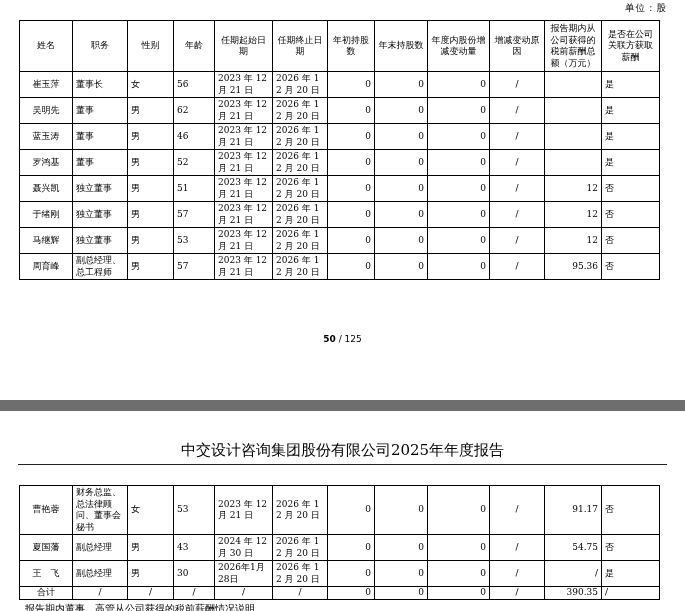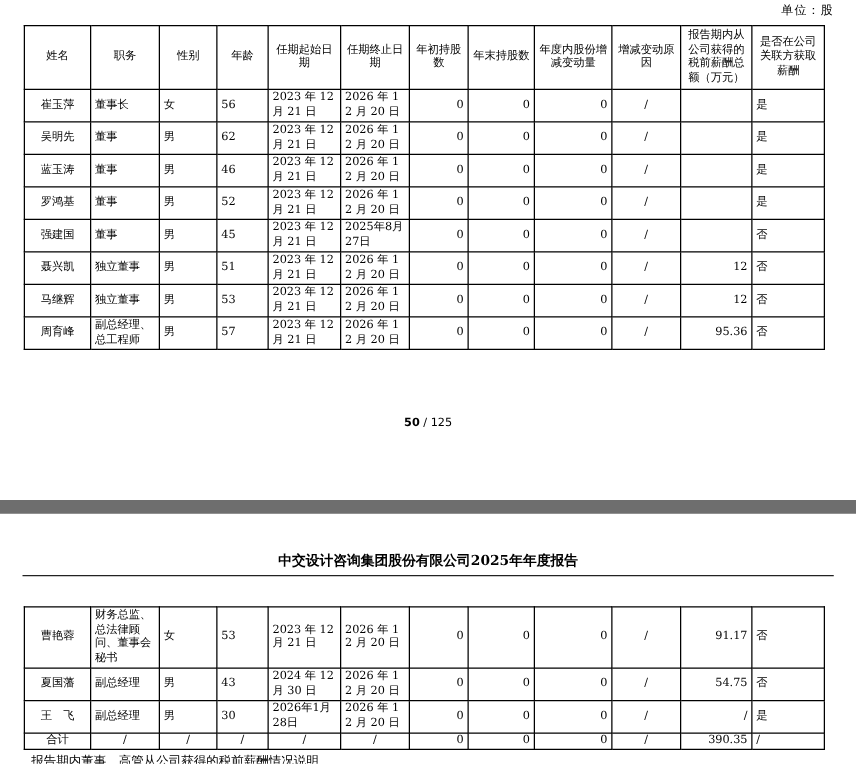--- a/index.html
+++ b/index.html
@@ -40,21 +40,21 @@
   .page-number{
     position:absolute;top:334px;left:0;width:685px;text-align:center;
     font-size:9px;font-family:"DejaVu Sans","Liberation Sans",sans-serif;
   }
   .page-number .pn-current{font-weight:bold;}
   .page-divider{
     position:absolute;top:400px;left:0;width:685px;height:11px;background:#6e6e6e;
   }
   .page2-header{
     position:absolute;top:441px;left:18px;width:649px;text-align:center;
-    font-size:11px;padding-bottom:4px;border-bottom:1.5px solid #222;font-weight:bold;
+    font-size:15px;padding-bottom:4px;border-bottom:1.5px solid #222;
   }
   #table2{position:absolute;top:485px;left:19px;}
   .footer-note{
     position:absolute;top:602px;left:25px;font-size:10px;white-space:nowrap;
   }
 </style>
 </head>
 <body>
 
 <div class="unit-label">单位：股</div>
@@ -141,38 +141,38 @@
         <td>2023 年 12 月 21 日</td>
         <td>2026 年 12 月 20 日</td>
         <td>0</td>
         <td>0</td>
         <td>0</td>
         <td>/</td>
         <td></td>
         <td>是</td>
       </tr>
       <tr>
-        <td>强建国</td>
-        <td>董事</td>
-        <td>男</td>
-        <td>45</td>
-        <td>2023 年 12 月 21 日</td>
-        <td>2025年8月27日</td>
-        <td>0</td>
-        <td>0</td>
-        <td>0</td>
-        <td>/</td>
-        <td></td>
-        <td>否</td>
-      </tr>
-      <tr>
         <td>聂兴凯</td>
         <td>独立董事</td>
         <td>男</td>
         <td>51</td>
+        <td>2023 年 12 月 21 日</td>
+        <td>2026 年 12 月 20 日</td>
+        <td>0</td>
+        <td>0</td>
+        <td>0</td>
+        <td>/</td>
+        <td>12</td>
+        <td>否</td>
+      </tr>
+      <tr>
+        <td>于绪刚</td>
+        <td>独立董事</td>
+        <td>男</td>
+        <td>57</td>
         <td>2023 年 12 月 21 日</td>
         <td>2026 年 12 月 20 日</td>
         <td>0</td>
         <td>0</td>
         <td>0</td>
         <td>/</td>
         <td>12</td>
         <td>否</td>
       </tr>
       <tr>

